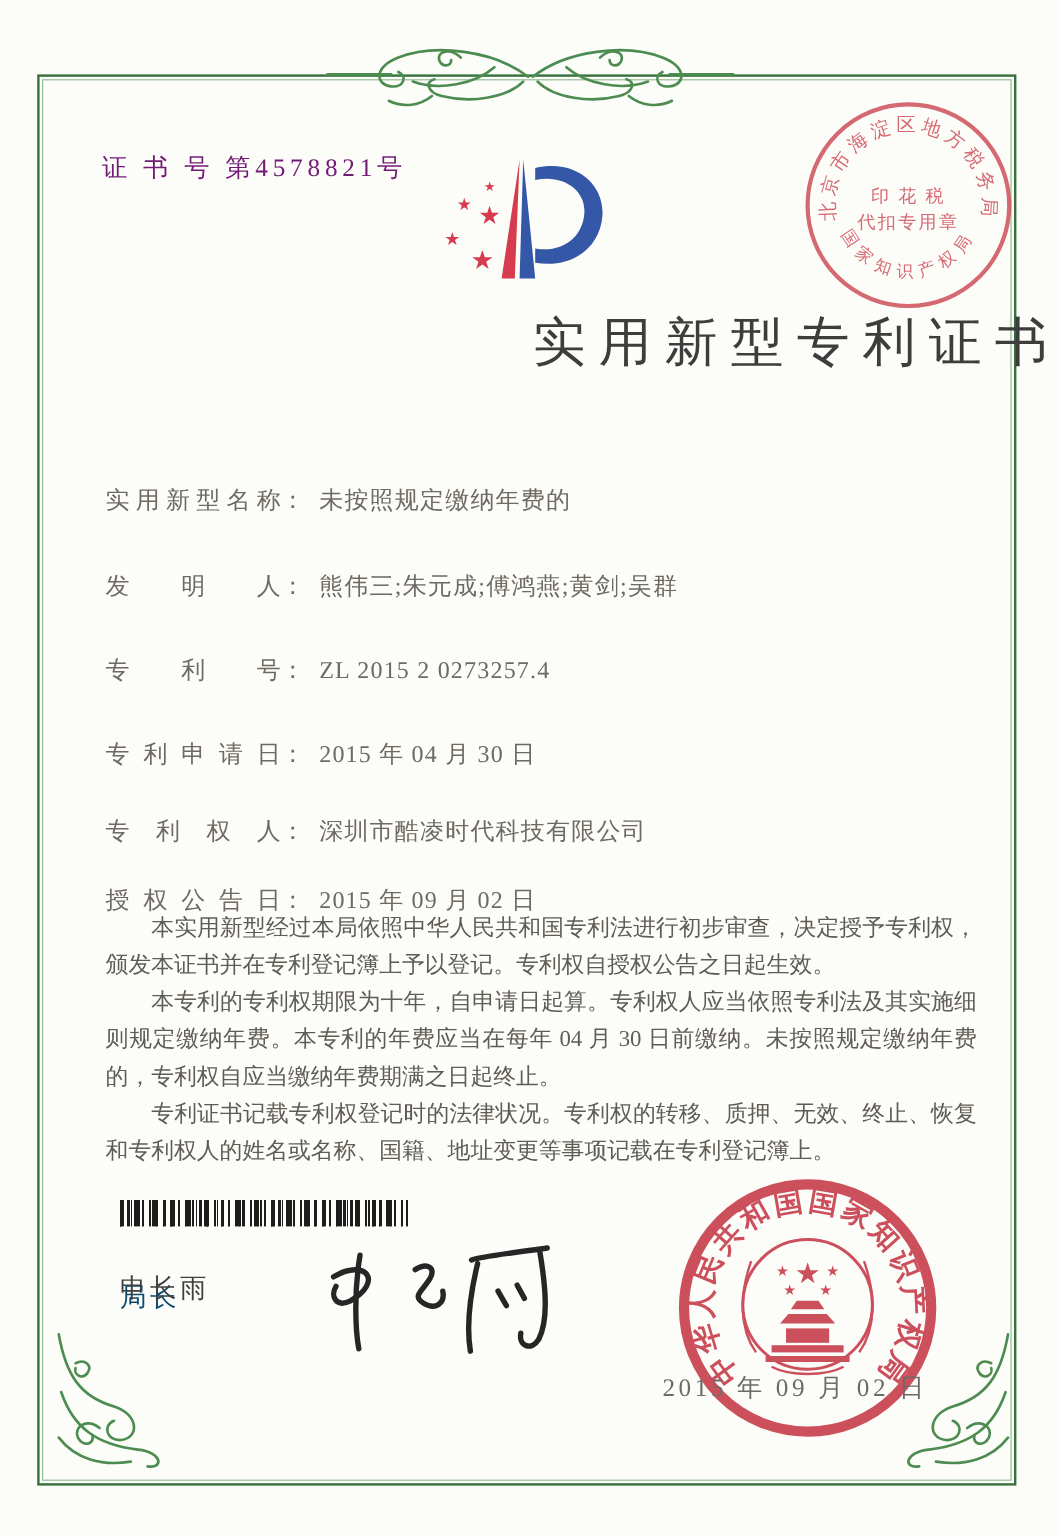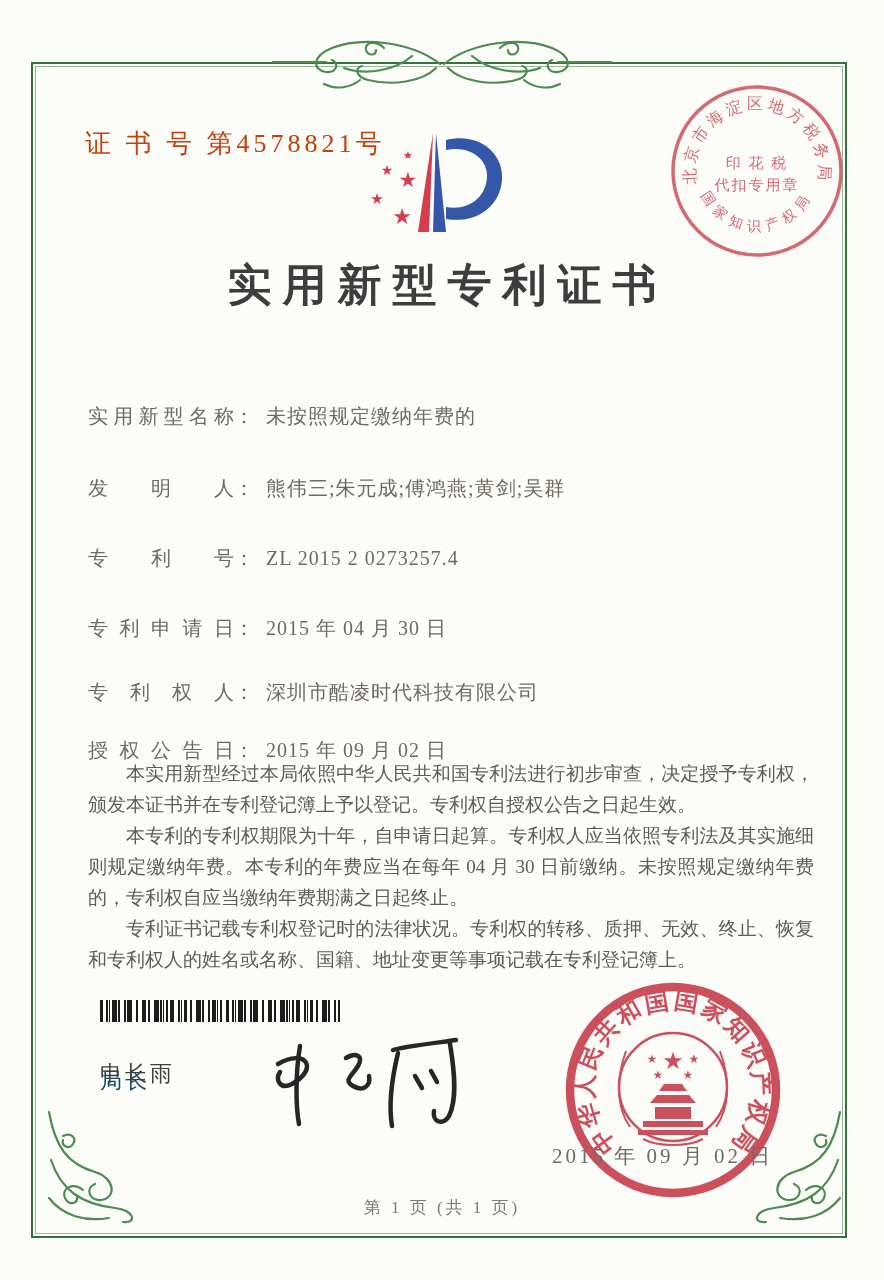--- a/index.html
+++ b/index.html
@@ -16,28 +16,28 @@
   }
   .frame::after{
     content:"";position:absolute;inset:2px;border:1px solid #93bb96;
   }
   .ornament{position:absolute;pointer-events:none;}
   .orn-top{left:272px;top:18px;width:340px;height:84px;}
   .orn-bl{left:37px;top:1106px;width:130px;height:130px;}
   .orn-br{left:722px;top:1106px;width:130px;height:130px;}
   
   .cert-no{
-    position:absolute;left:85px;top:126px;font-size:26px;color:#c2410c;
+    position:absolute;left:85px;top:126px;font-size:21px;color:#701a75;
     letter-spacing:4px;
   }
   .logo{position:absolute;left:328px;top:112px;width:260px;height:150px;}
   .tax-seal{position:absolute;left:668px;top:82px;width:178px;height:178px;opacity:.88;}
   .title{
-    position:absolute;left:0;top:256px;width:100%;text-align:center;
-    font-size:44px;font-weight:700;color:#3d3d3d;letter-spacing:11px;text-indent:11px;
+    position:absolute;left:0;top:256px;width:100%;text-align:right;
+    font-size:44px;font-weight:400;color:#3d3d3d;letter-spacing:11px;text-indent:11px;
   }
   
   .fields{position:absolute;left:88px;top:383px;width:720px;font-size:20px;color:#6e6a63;}
   .frow{position:absolute;left:0;white-space:nowrap;}
   .fr1{top:0;} .fr2{top:72px;} .fr3{top:142px;} .fr4{top:212px;} .fr5{top:276px;} .fr6{top:334px;}
   .flabel{
     display:inline-block;width:146px;vertical-align:bottom;
     text-align:justify;text-align-last:justify;margin-top:20px;
   }
   .fvalue{margin-left:12px;letter-spacing:1px;}
@@ -206,15 +206,14 @@
       <g fill="none" stroke="#c9414f" stroke-width="2">
         <path d="M68,76 C58,104 58,132 72,152"></path>
         <path d="M162,76 C172,104 172,132 158,152"></path>
         <path d="M85,164 C100,172 130,172 145,164"></path>
       </g>
     </g>
   </svg>
 
   <div class="issue-date">2015 年 09 月 02 日</div>
 
-  <div class="page-footer">第 1 页 (共 1 页)</div>
 
 </div>
 
 </body></html>

